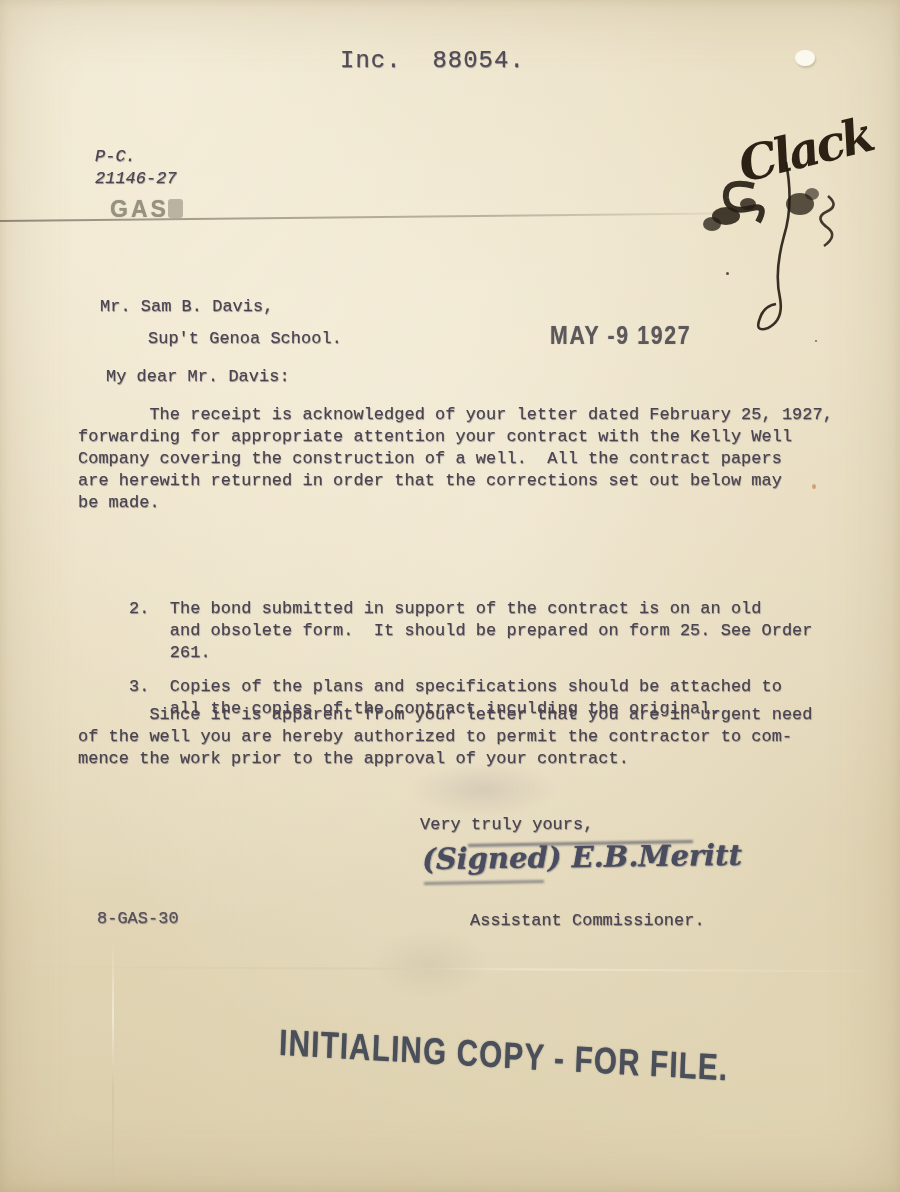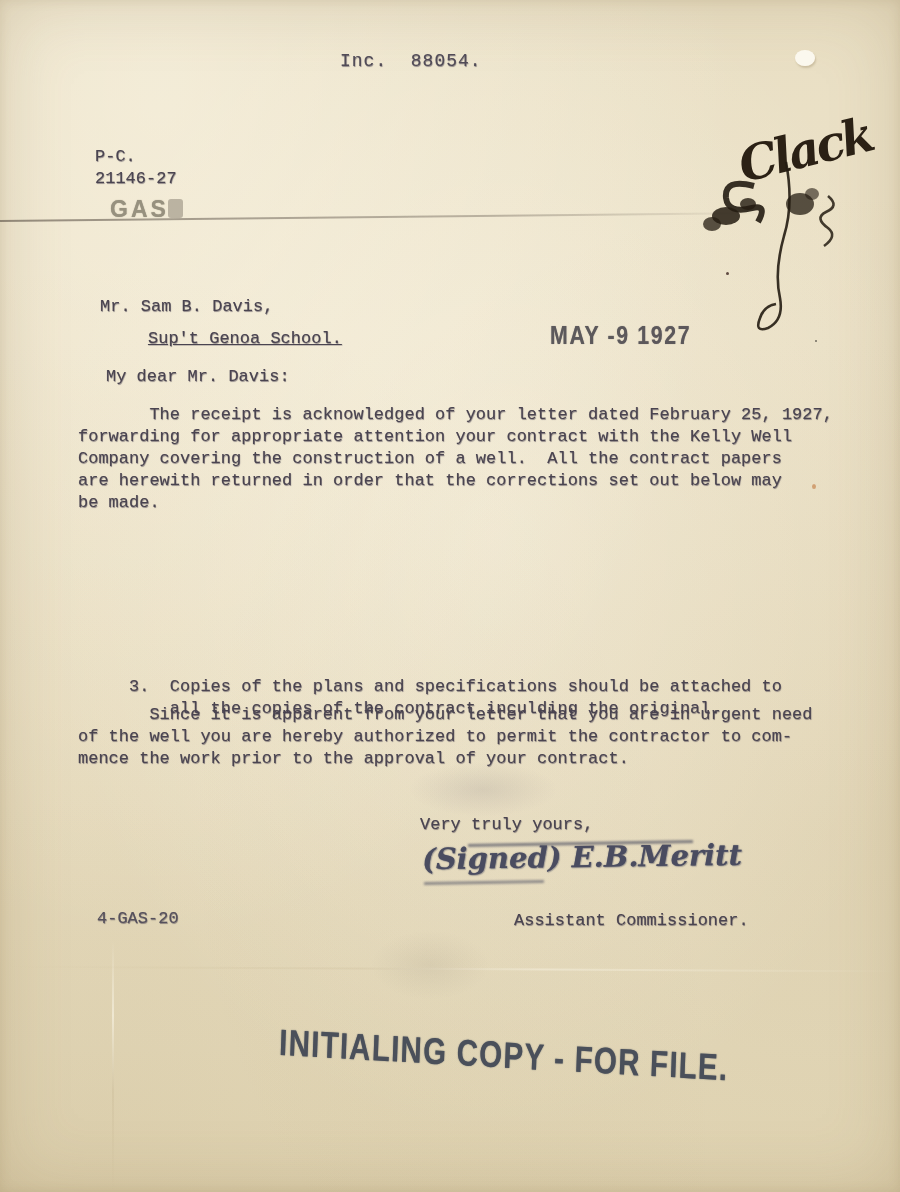--- a/index.html
+++ b/index.html
@@ -16,33 +16,33 @@
     box-shadow: inset 0 0 70px rgba(130,105,60,0.22), inset 0 0 12px rgba(130,105,60,0.15);
   }
   
   .tw{
     position:absolute;
     font-family:"Liberation Mono","DejaVu Sans Mono",monospace;
     font-size:17px;line-height:22px;color:#4a4450;
     white-space:pre;
     text-shadow:0.5px 0.5px 0.7px rgba(72,66,80,0.55), -0.3px 0 0.5px rgba(72,66,80,0.25);
   }
-  .inc{left:340px;top:50px;font-size:18px;letter-spacing:1px;color:#514b57;}
-  .pc{left:95px;top:146px;}
+  .inc{left:340px;top:50px;font-size:24px;letter-spacing:1px;color:#514b57;}
+  .pc{left:95px;top:146px;font-style:italic;}
   .addr1{left:100px;top:296px;}
-  .addr2{left:148px;top:328px;text-decoration:underline;}
+  .addr2{left:148px;top:328px;}
   .salutation{left:106px;top:366px;}
   .para1{left:78px;top:404px;}
   .item1{left:78px;top:519px;}
   .item2{left:78px;top:598px;}
   .item3{left:78px;top:676px;}
   .para2{left:78px;top:704px;}
   .closing{left:420px;top:814px;}
   .refcode{left:97px;top:908px;color:#55505c;}
-  .signer{left:470px;top:910px;margin-left:44px;}
+  .signer{left:470px;top:910px;}
 
   
   .gas-stamp{
     position:absolute;left:110px;top:196px;
     font-family:"Liberation Sans",sans-serif;font-size:23px;font-weight:bold;
     letter-spacing:3px;color:#97917f;transform:scaleY(1.05);
     text-shadow:0 0 1px rgba(140,133,115,0.8);
   }
   .gas-blot{
     position:absolute;left:168px;top:199px;width:15px;height:19px;border-radius:3px;
@@ -138,32 +138,35 @@
 
   <div class="date-stamp">MAY -9 1927</div>
 
   <div class="tw salutation">My dear Mr. Davis:</div>
 
   <div class="tw para1">       The receipt is acknowledged of your letter dated February 25, 1927,
 forwarding for appropriate attention your contract with the Kelly Well
 Company covering the construction of a well.  All the contract papers
 are herewith returned in order that the corrections set out below may
 be made.</div>
+  <div class="tw item2">     2.  The bond submitted in support of the contract is on an old
+         and obsolete form.  It should be prepared on form 25. See Order
+         261.</div>
   <div class="tw item3">     3.  Copies of the plans and specifications should be attached to
          all the copies of the contract inculding the original.</div>
   <div class="tw para2">       Since it is apparent from your letter that you are in urgent need
 of the well you are hereby authorized to permit the contractor to com-
 mence the work prior to the approval of your contract.</div>
 
   <div class="tw closing">Very truly yours,</div>
   <div class="sig-line-top"></div>
   <div class="sig-stamp">(Signed) E.B.Meritt</div>
   <div class="sig-line-bottom"></div>
 
-  <div class="tw refcode">4-GAS-20</div>
+  <div class="tw refcode">8-GAS-30</div>
   <div class="tw signer">Assistant Commissioner.</div>
 
   <div class="file-stamp">INITIALING COPY - FOR FILE.</div>
 
   <div class="chip"></div>
   <div class="smudge"></div>
   <div class="smudge2"></div>
   <div class="dot1"></div>
   <div class="dot2"></div>
   <div class="stain"></div>

